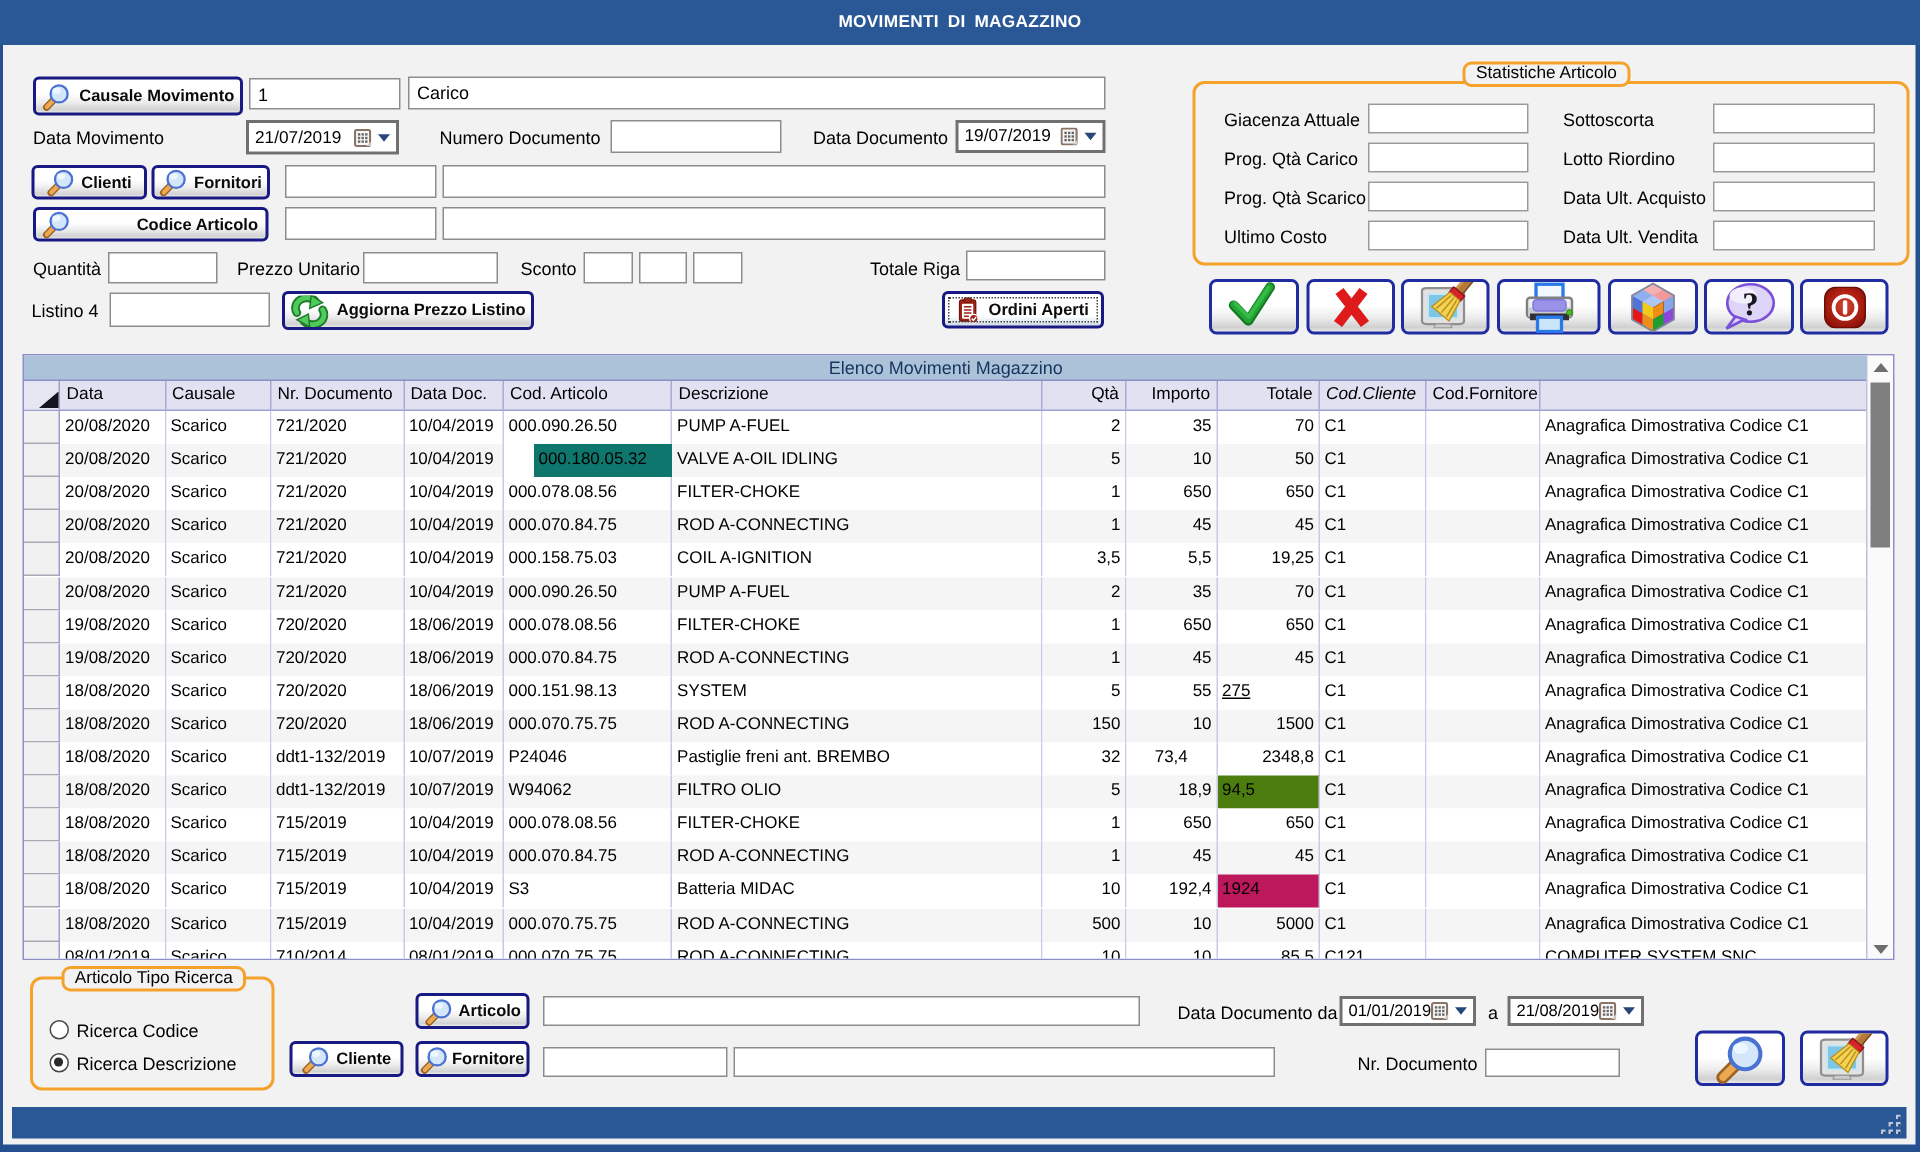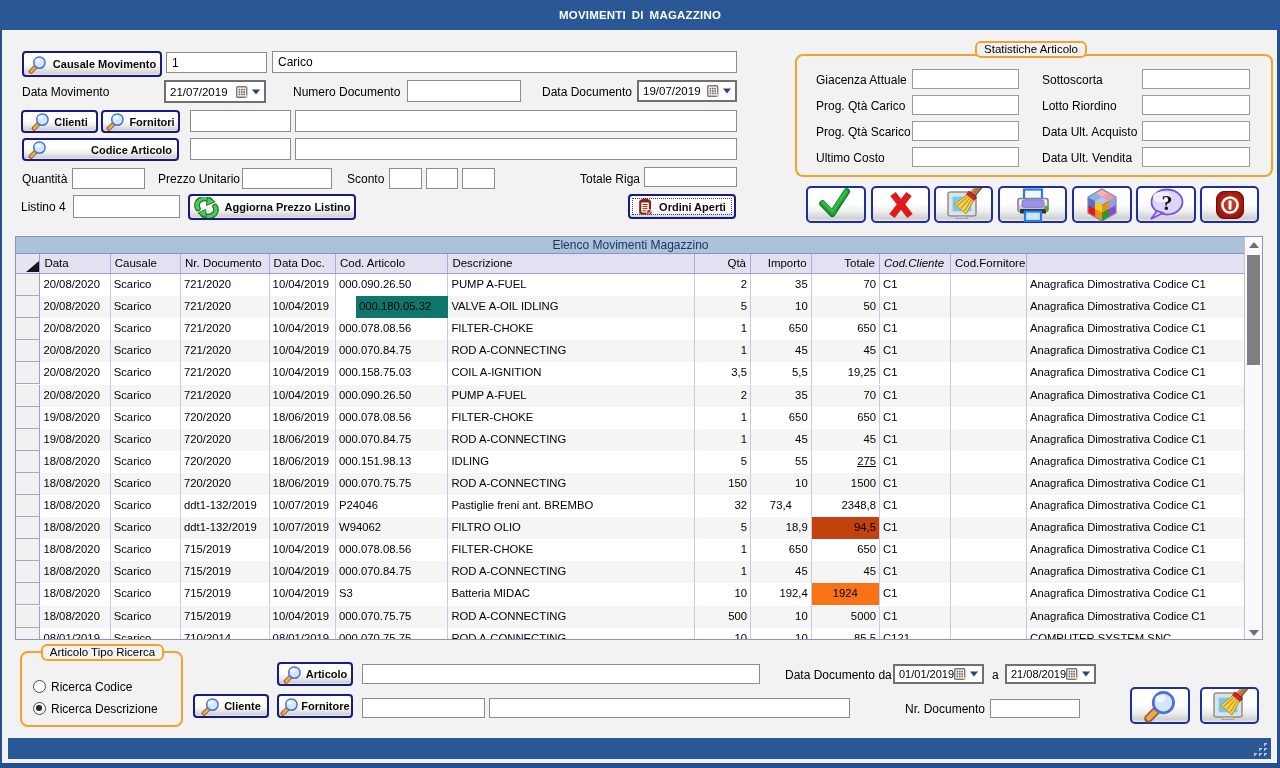--- a/index.html
+++ b/index.html
@@ -408,24 +408,24 @@
         <div class="c" style="left:935px; width:76px;background:#f5f5f5;"></div>
         <div class="c" style="left:1011px; width:218.6px;background:#f5f5f5;">Anagrafica Dimostrativa Codice C1</div>
       </div>
       <div class="grow" style="top:213.8px;">
         <div class="c sel" style="left:0px; width:24.4px;"></div>
         <div class="c" style="left:24.4px; width:70.3px;background:#ffffff;">18/08/2020</div>
         <div class="c" style="left:94.69999999999999px; width:70.3px;background:#ffffff;">Scarico</div>
         <div class="c" style="left:165px; width:88.6px;background:#ffffff;">720/2020</div>
         <div class="c" style="left:253.6px; width:66.4px;background:#ffffff;">18/06/2019</div>
         <div class="c" style="left:320px; width:112.4px;background:#ffffff;">000.151.98.13</div>
-        <div class="c" style="left:432.4px; width:246.3px;background:#ffffff;">IDLING</div>
+        <div class="c" style="left:432.4px; width:246.3px;background:#ffffff;">SYSTEM</div>
         <div class="c" style="left:678.7px; width:56.3px;text-align:right;background:#ffffff;">5</div>
         <div class="c" style="left:735px; width:60.7px;text-align:right;background:#ffffff;">55</div>
-        <div class="c" style="left:795.7px; width:68.3px;text-align:right;background:#ffffff;text-decoration:underline;">275</div>
+        <div class="c" style="left:795.7px; width:68.3px;background:#ffffff;text-decoration:underline;">275</div>
         <div class="c" style="left:864px; width:71px;background:#ffffff;">C1</div>
         <div class="c" style="left:935px; width:76px;background:#ffffff;"></div>
         <div class="c" style="left:1011px; width:218.6px;background:#ffffff;">Anagrafica Dimostrativa Codice C1</div>
       </div>
       <div class="grow" style="top:235.9px;">
         <div class="c sel" style="left:0px; width:24.4px;"></div>
         <div class="c" style="left:24.4px; width:70.3px;background:#f5f5f5;">18/08/2020</div>
         <div class="c" style="left:94.69999999999999px; width:70.3px;background:#f5f5f5;">Scarico</div>
         <div class="c" style="left:165px; width:88.6px;background:#f5f5f5;">720/2020</div>
         <div class="c" style="left:253.6px; width:66.4px;background:#f5f5f5;">18/06/2019</div>
@@ -456,21 +456,21 @@
       <div class="grow" style="top:280.1px;">
         <div class="c sel" style="left:0px; width:24.4px;"></div>
         <div class="c" style="left:24.4px; width:70.3px;background:#f5f5f5;">18/08/2020</div>
         <div class="c" style="left:94.69999999999999px; width:70.3px;background:#f5f5f5;">Scarico</div>
         <div class="c" style="left:165px; width:88.6px;background:#f5f5f5;">ddt1-132/2019</div>
         <div class="c" style="left:253.6px; width:66.4px;background:#f5f5f5;">10/07/2019</div>
         <div class="c" style="left:320px; width:112.4px;background:#f5f5f5;">W94062</div>
         <div class="c" style="left:432.4px; width:246.3px;background:#f5f5f5;">FILTRO OLIO</div>
         <div class="c" style="left:678.7px; width:56.3px;text-align:right;background:#f5f5f5;">5</div>
         <div class="c" style="left:735px; width:60.7px;text-align:right;background:#f5f5f5;">18,9</div>
-        <div class="c" style="left:795.7px; width:68.3px;text-align:right;background:#c2410c;">94,5</div>
+        <div class="c" style="left:795.7px; width:68.3px;text-align:left;background:#4d7c0f;">94,5</div>
         <div class="c" style="left:864px; width:71px;background:#f5f5f5;">C1</div>
         <div class="c" style="left:935px; width:76px;background:#f5f5f5;"></div>
         <div class="c" style="left:1011px; width:218.6px;background:#f5f5f5;">Anagrafica Dimostrativa Codice C1</div>
       </div>
       <div class="grow" style="top:302.20000000000005px;">
         <div class="c sel" style="left:0px; width:24.4px;"></div>
         <div class="c" style="left:24.4px; width:70.3px;background:#ffffff;">18/08/2020</div>
         <div class="c" style="left:94.69999999999999px; width:70.3px;background:#ffffff;">Scarico</div>
         <div class="c" style="left:165px; width:88.6px;background:#ffffff;">715/2019</div>
         <div class="c" style="left:253.6px; width:66.4px;background:#ffffff;">10/04/2019</div>
@@ -501,21 +501,21 @@
       <div class="grow" style="top:346.40000000000003px;">
         <div class="c sel" style="left:0px; width:24.4px;"></div>
         <div class="c" style="left:24.4px; width:70.3px;background:#ffffff;">18/08/2020</div>
         <div class="c" style="left:94.69999999999999px; width:70.3px;background:#ffffff;">Scarico</div>
         <div class="c" style="left:165px; width:88.6px;background:#ffffff;">715/2019</div>
         <div class="c" style="left:253.6px; width:66.4px;background:#ffffff;">10/04/2019</div>
         <div class="c" style="left:320px; width:112.4px;background:#ffffff;">S3</div>
         <div class="c" style="left:432.4px; width:246.3px;background:#ffffff;">Batteria MIDAC</div>
         <div class="c" style="left:678.7px; width:56.3px;text-align:right;background:#ffffff;">10</div>
         <div class="c" style="left:735px; width:60.7px;text-align:right;background:#ffffff;">192,4</div>
-        <div class="c" style="left:795.7px; width:68.3px;text-align:center;background:#f97316;">1924</div>
+        <div class="c" style="left:795.7px; width:68.3px;text-align:left;background:#be185d;">1924</div>
         <div class="c" style="left:864px; width:71px;background:#ffffff;">C1</div>
         <div class="c" style="left:935px; width:76px;background:#ffffff;"></div>
         <div class="c" style="left:1011px; width:218.6px;background:#ffffff;">Anagrafica Dimostrativa Codice C1</div>
       </div>
       <div class="grow" style="top:368.5px;">
         <div class="c sel" style="left:0px; width:24.4px;"></div>
         <div class="c" style="left:24.4px; width:70.3px;background:#f5f5f5;">18/08/2020</div>
         <div class="c" style="left:94.69999999999999px; width:70.3px;background:#f5f5f5;">Scarico</div>
         <div class="c" style="left:165px; width:88.6px;background:#f5f5f5;">715/2019</div>
         <div class="c" style="left:253.6px; width:66.4px;background:#f5f5f5;">10/04/2019</div>

